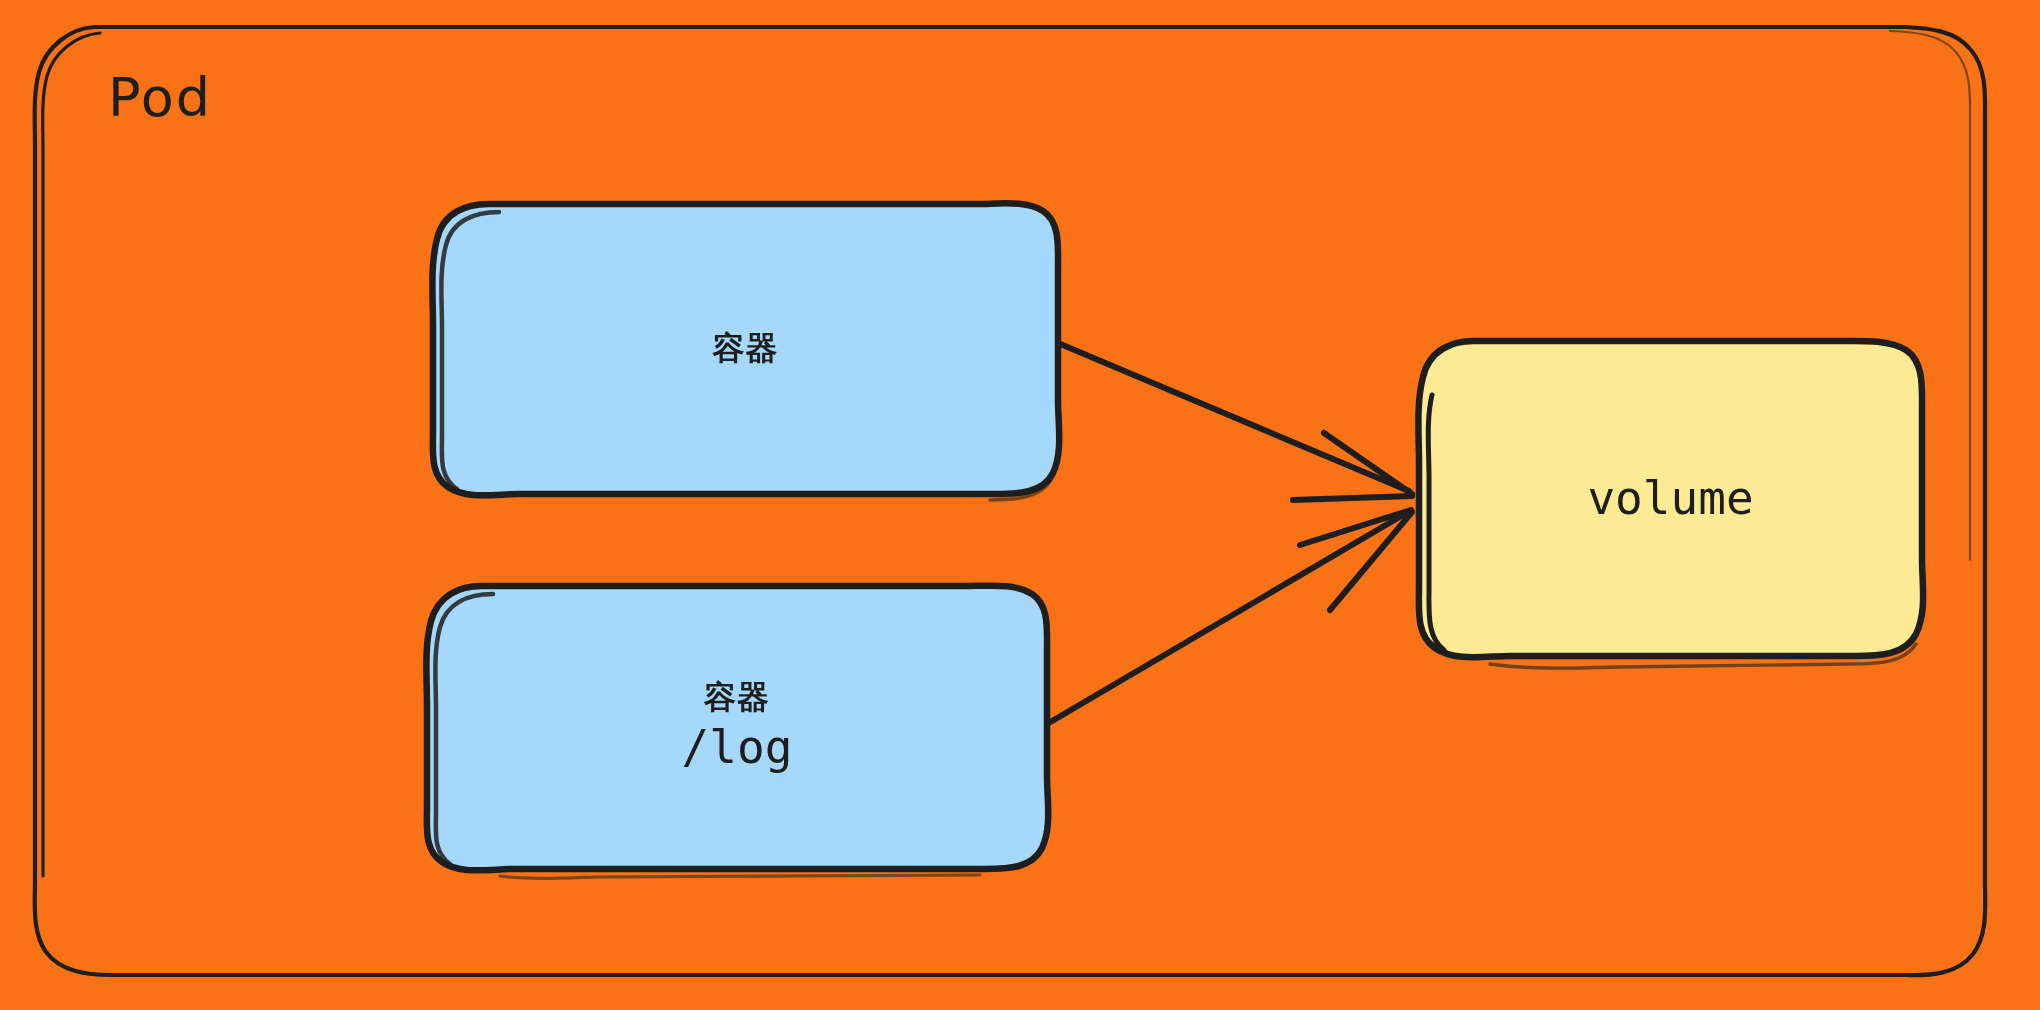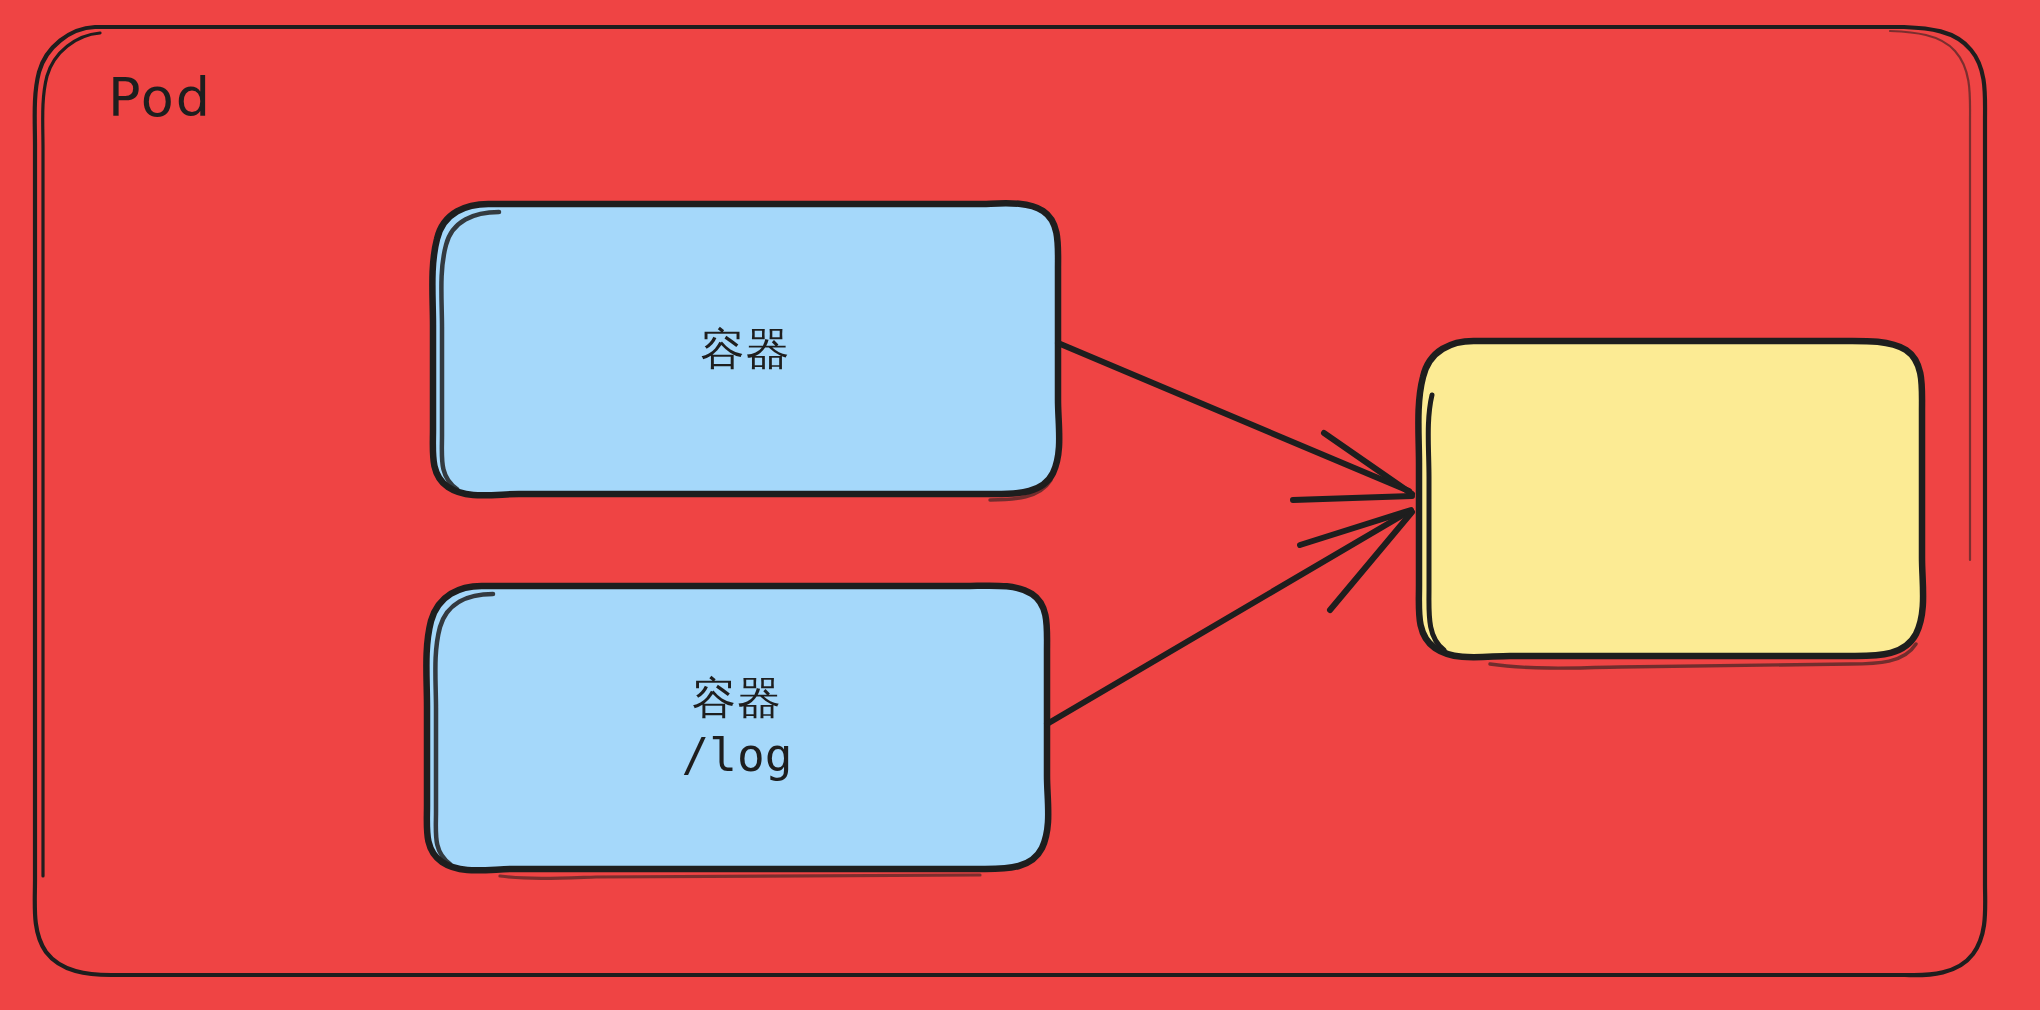--- a/index.html
+++ b/index.html
@@ -4,21 +4,21 @@
 <style>
   html, body {
     margin: 0;
     padding: 0;
     background: #ffffff;
   }
   #canvas {
     position: relative;
     width: 2040px;
     height: 1010px;
-    background: #ef4444;
+    background: #f97316;
     overflow: hidden;
     font-family: "DejaVu Sans Mono", monospace;
   }
   .layer {
     position: absolute;
     top: 0;
     left: 0;
     width: 2040px;
     height: 1010px;
   }
@@ -34,22 +34,23 @@
   }
   .node-label .line {
     font-family: "DejaVu Sans Mono", monospace;
     font-size: 46px;
     line-height: 1.30;
     white-space: pre;
     letter-spacing: 0px;
   }
   .node-label .line.cjk {
     font-family: "DejaVu Sans", sans-serif;
-    font-size: 44px;
+    font-size: 32px;
     letter-spacing: 1px;
+    font-weight: bold;
   }
   #pod-title {
     position: absolute;
     left: 108px;
     top: 66px;
     font-family: "DejaVu Sans", sans-serif;
     font-size: 54px;
     color: #1e1e1e;
     letter-spacing: 2px;
   }
@@ -206,15 +207,16 @@
   <div class="node-label" style="left:433px; top:204px; width:625px; height:290px;">
     <div class="line cjk">容器</div>
   </div>
 
   <div class="node-label" style="left:427px; top:586px; width:620px; height:283px;">
     <div class="line cjk">容器</div>
     <div class="line">/log</div>
   </div>
 
   <div class="node-label" style="left:1419px; top:341px; width:503px; height:315px;">
+    <div class="line">volume</div>
   </div>
 
 </div>
 
 </body></html>

